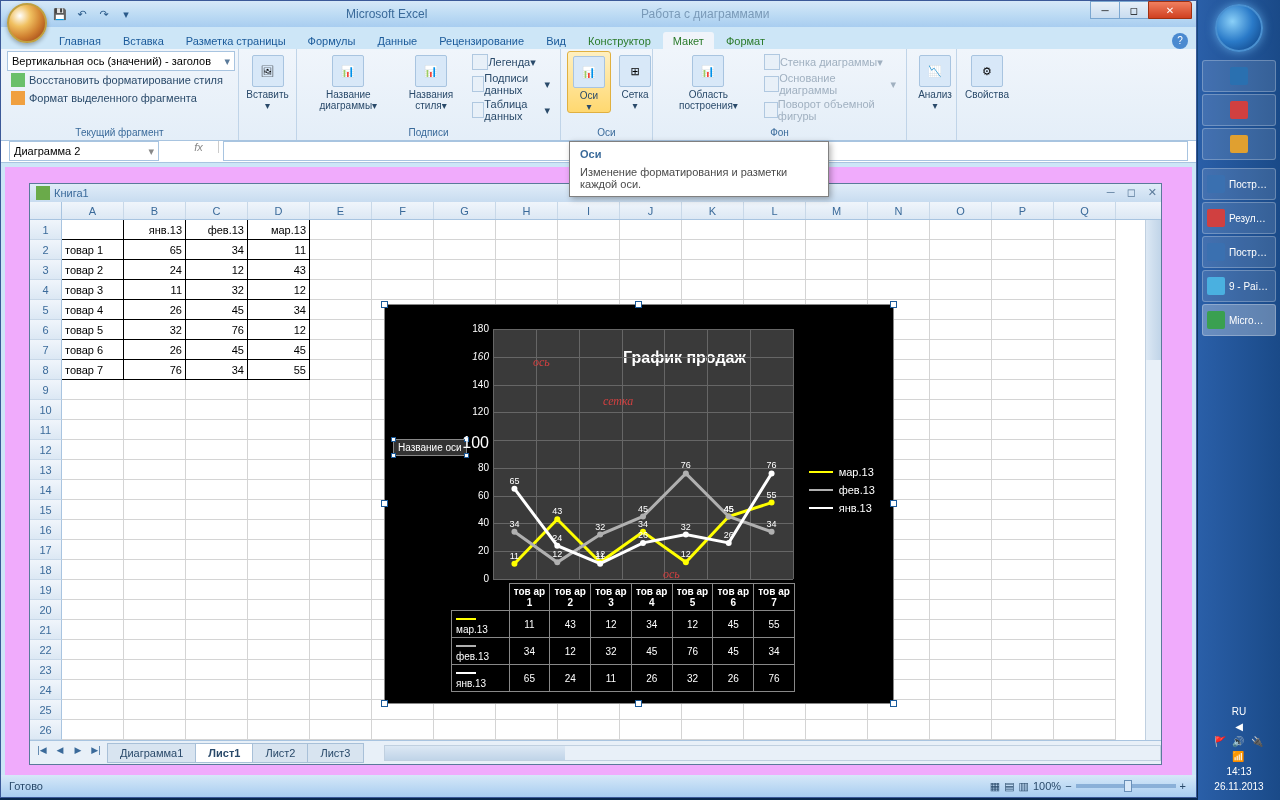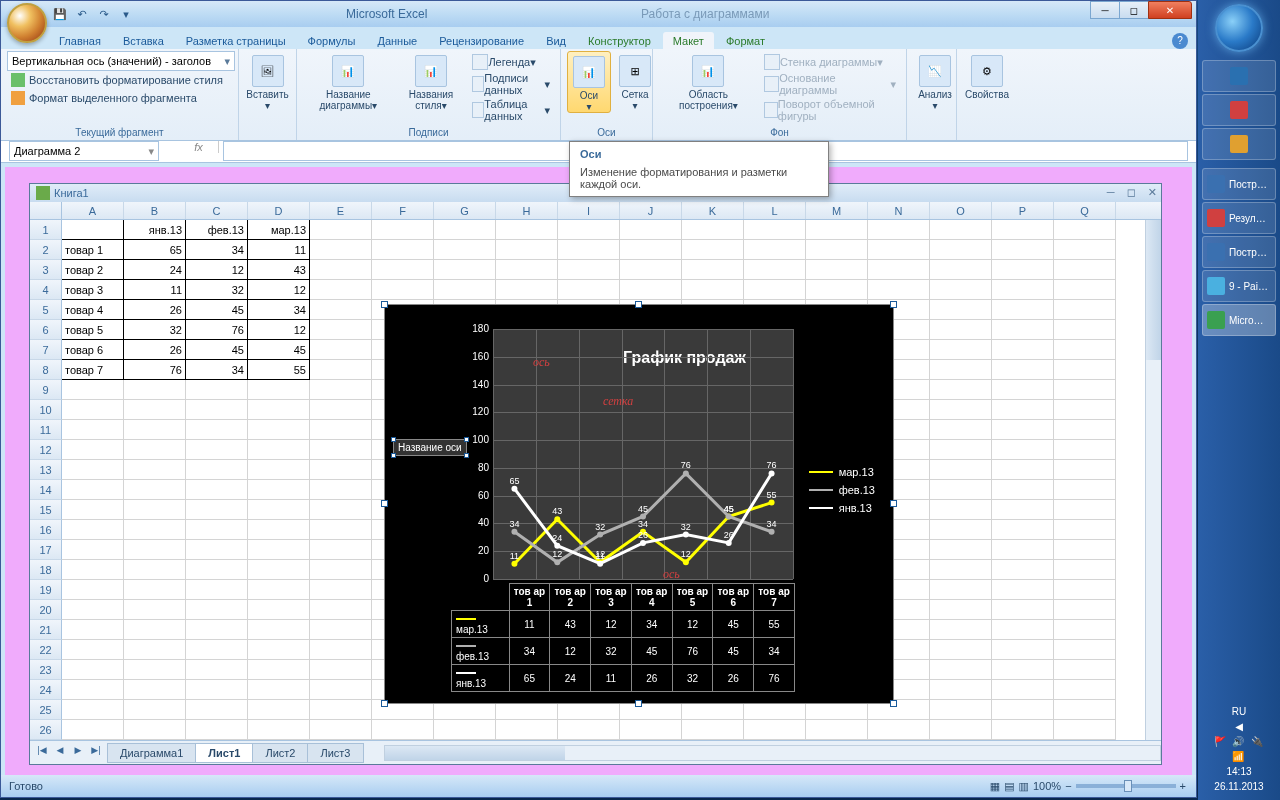--- a/index.html
+++ b/index.html
@@ -828,27 +828,27 @@
                   <div style="position: absolute; right: 304px; top: 244px; color: rgb(255, 255, 255); font-size: 10px; width: 28px; text-align: right;">0</div>
                   <div style="position: absolute; left: 0px; right: 0px; height: 1px; background: rgb(102, 102, 102); top: 222.222px;"></div>
                   <div style="position: absolute; right: 304px; top: 216.222px; color: rgb(255, 255, 255); font-size: 10px; width: 28px; text-align: right;">20</div>
                   <div style="position: absolute; left: 0px; right: 0px; height: 1px; background: rgb(102, 102, 102); top: 194.444px;"></div>
                   <div style="position: absolute; right: 304px; top: 188.444px; color: rgb(255, 255, 255); font-size: 10px; width: 28px; text-align: right;">40</div>
                   <div style="position: absolute; left: 0px; right: 0px; height: 1px; background: rgb(102, 102, 102); top: 166.667px;"></div>
                   <div style="position: absolute; right: 304px; top: 160.667px; color: rgb(255, 255, 255); font-size: 10px; width: 28px; text-align: right;">60</div>
                   <div style="position: absolute; left: 0px; right: 0px; height: 1px; background: rgb(102, 102, 102); top: 138.889px;"></div>
                   <div style="position: absolute; right: 304px; top: 132.889px; color: rgb(255, 255, 255); font-size: 10px; width: 28px; text-align: right;">80</div>
                   <div style="position: absolute; left: 0px; right: 0px; height: 1px; background: rgb(102, 102, 102); top: 111.111px;"></div>
-                  <div style="position: absolute; right: 304px; top: 105.111px; color: rgb(255, 255, 255); font-size: 10px; width: 28px; text-align: right;">100</div>
+                  <div style="position: absolute; right: 304px; top: 105.111px; color: rgb(255, 255, 255); font-size: 16px; width: 28px; text-align: right;">100</div>
                   <div style="position: absolute; left: 0px; right: 0px; height: 1px; background: rgb(102, 102, 102); top: 83.3333px;"></div>
                   <div style="position: absolute; right: 304px; top: 77.3333px; color: rgb(255, 255, 255); font-size: 10px; width: 28px; text-align: right;">120</div>
                   <div style="position: absolute; left: 0px; right: 0px; height: 1px; background: rgb(102, 102, 102); top: 55.5556px;"></div>
                   <div style="position: absolute; right: 304px; top: 49.5556px; color: rgb(255, 255, 255); font-size: 10px; width: 28px; text-align: right;">140</div>
                   <div style="position: absolute; left: 0px; right: 0px; height: 1px; background: rgb(102, 102, 102); top: 27.7778px;"></div>
-                  <div style="position: absolute; right: 304px; top: 21.7778px; color: rgb(255, 255, 255); font-size: 10px; width: 28px; text-align: right;">160</div>
+                  <div style="position: absolute; right: 304px; top: 21.7778px; color: rgb(255, 255, 255); font-size: 10px; width: 28px; text-align: right; font-style: italic;">160</div>
                   <div style="position: absolute; left: 0px; right: 0px; height: 1px; background: rgb(102, 102, 102); top: 0px;"></div>
                   <div style="position: absolute; right: 304px; top: -6px; color: rgb(255, 255, 255); font-size: 10px; width: 28px; text-align: right;">180</div>
                   <div style="position: absolute; top: 0px; bottom: 0px; width: 1px; background: rgb(102, 102, 102); left: 0px;"></div>
                   <div style="position: absolute; top: 0px; bottom: 0px; width: 1px; background: rgb(102, 102, 102); left: 42.8571px;"></div>
                   <div style="position: absolute; top: 0px; bottom: 0px; width: 1px; background: rgb(102, 102, 102); left: 85.7143px;"></div>
                   <div style="position: absolute; top: 0px; bottom: 0px; width: 1px; background: rgb(102, 102, 102); left: 128.571px;"></div>
                   <div style="position: absolute; top: 0px; bottom: 0px; width: 1px; background: rgb(102, 102, 102); left: 171.429px;"></div>
                   <div style="position: absolute; top: 0px; bottom: 0px; width: 1px; background: rgb(102, 102, 102); left: 214.286px;"></div>
                   <div style="position: absolute; top: 0px; bottom: 0px; width: 1px; background: rgb(102, 102, 102); left: 257.143px;"></div>
                   <div style="position: absolute; top: 0px; bottom: 0px; width: 1px; background: rgb(102, 102, 102); left: 300px;"></div>

